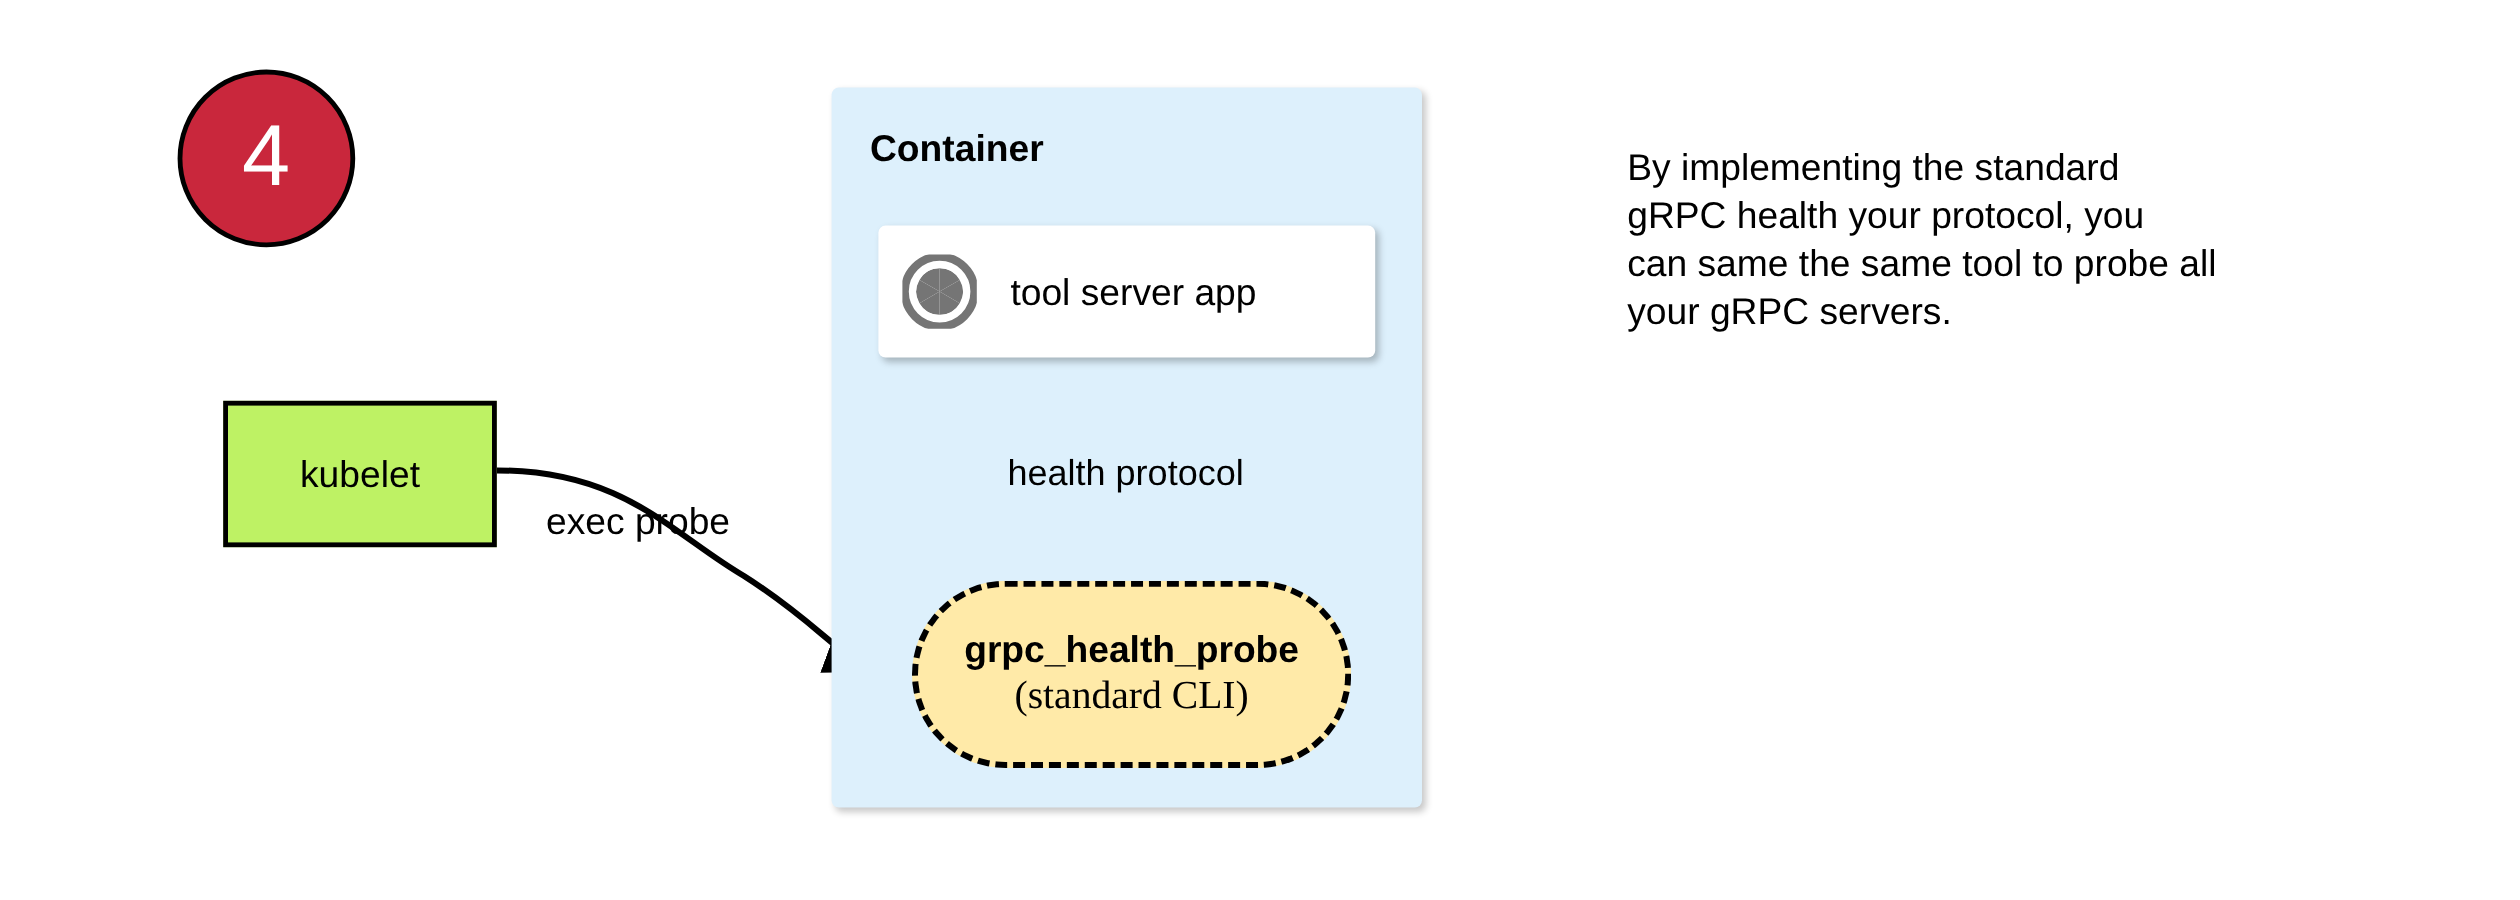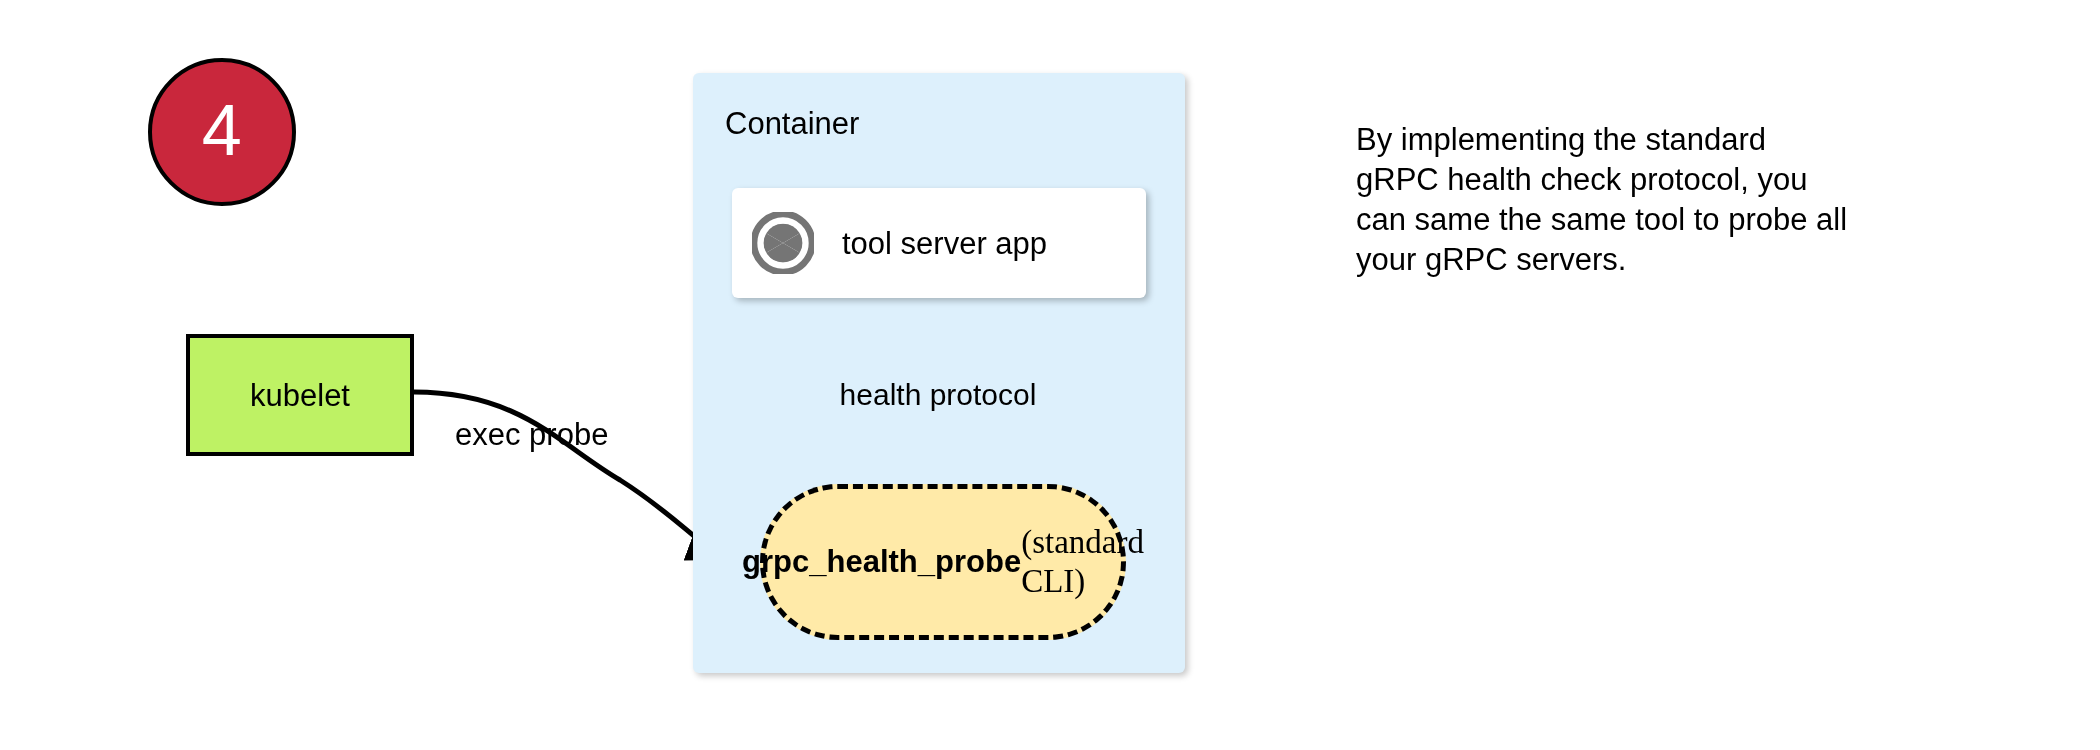--- a/index.html
+++ b/index.html
@@ -77,20 +77,21 @@
     background: #ddf0fc;
     border-radius: 6px;
     box-shadow: 3px 3px 6px rgba(0,0,0,0.22);
   }
   .container-title {
     position: absolute;
     left: 725px;
     top: 108px;
     font-size: 31px;
     line-height: 1;
+    font-weight: bold;
   }
 
   
   .server-card {
     position: absolute;
     left: 732px;
     top: 188px;
     width: 414px;
     height: 110px;
     background: #ffffff;
@@ -118,20 +119,21 @@
     position: absolute;
     left: 760px;
     top: 484px;
     width: 366px;
     height: 156px;
     background: #ffeaa8;
     border: 5px dashed #000000;
     border-radius: 78px;
     box-sizing: border-box;
     display: flex;
+    flex-direction: column;
     align-items: center;
     justify-content: center;
   }
   .probe-title {
     font-size: 31px;
     font-weight: bold;
     line-height: 1.18;
   }
   .probe-sub {
     font-size: 33px;
@@ -223,16 +225,16 @@
   <div>health protocol</div>
 </div>
 
 <div class="probe-pill">
   <div class="probe-title">grpc_health_probe</div>
   <div class="probe-sub">(standard CLI)</div>
 </div>
 
 <div class="note">
   <div>By implementing the standard</div>
-  <div>gRPC health check protocol, you</div>
+  <div>gRPC health your protocol, you</div>
   <div>can same the same tool to probe all</div>
   <div>your gRPC servers.</div>
 </div>
 
 </body></html>

